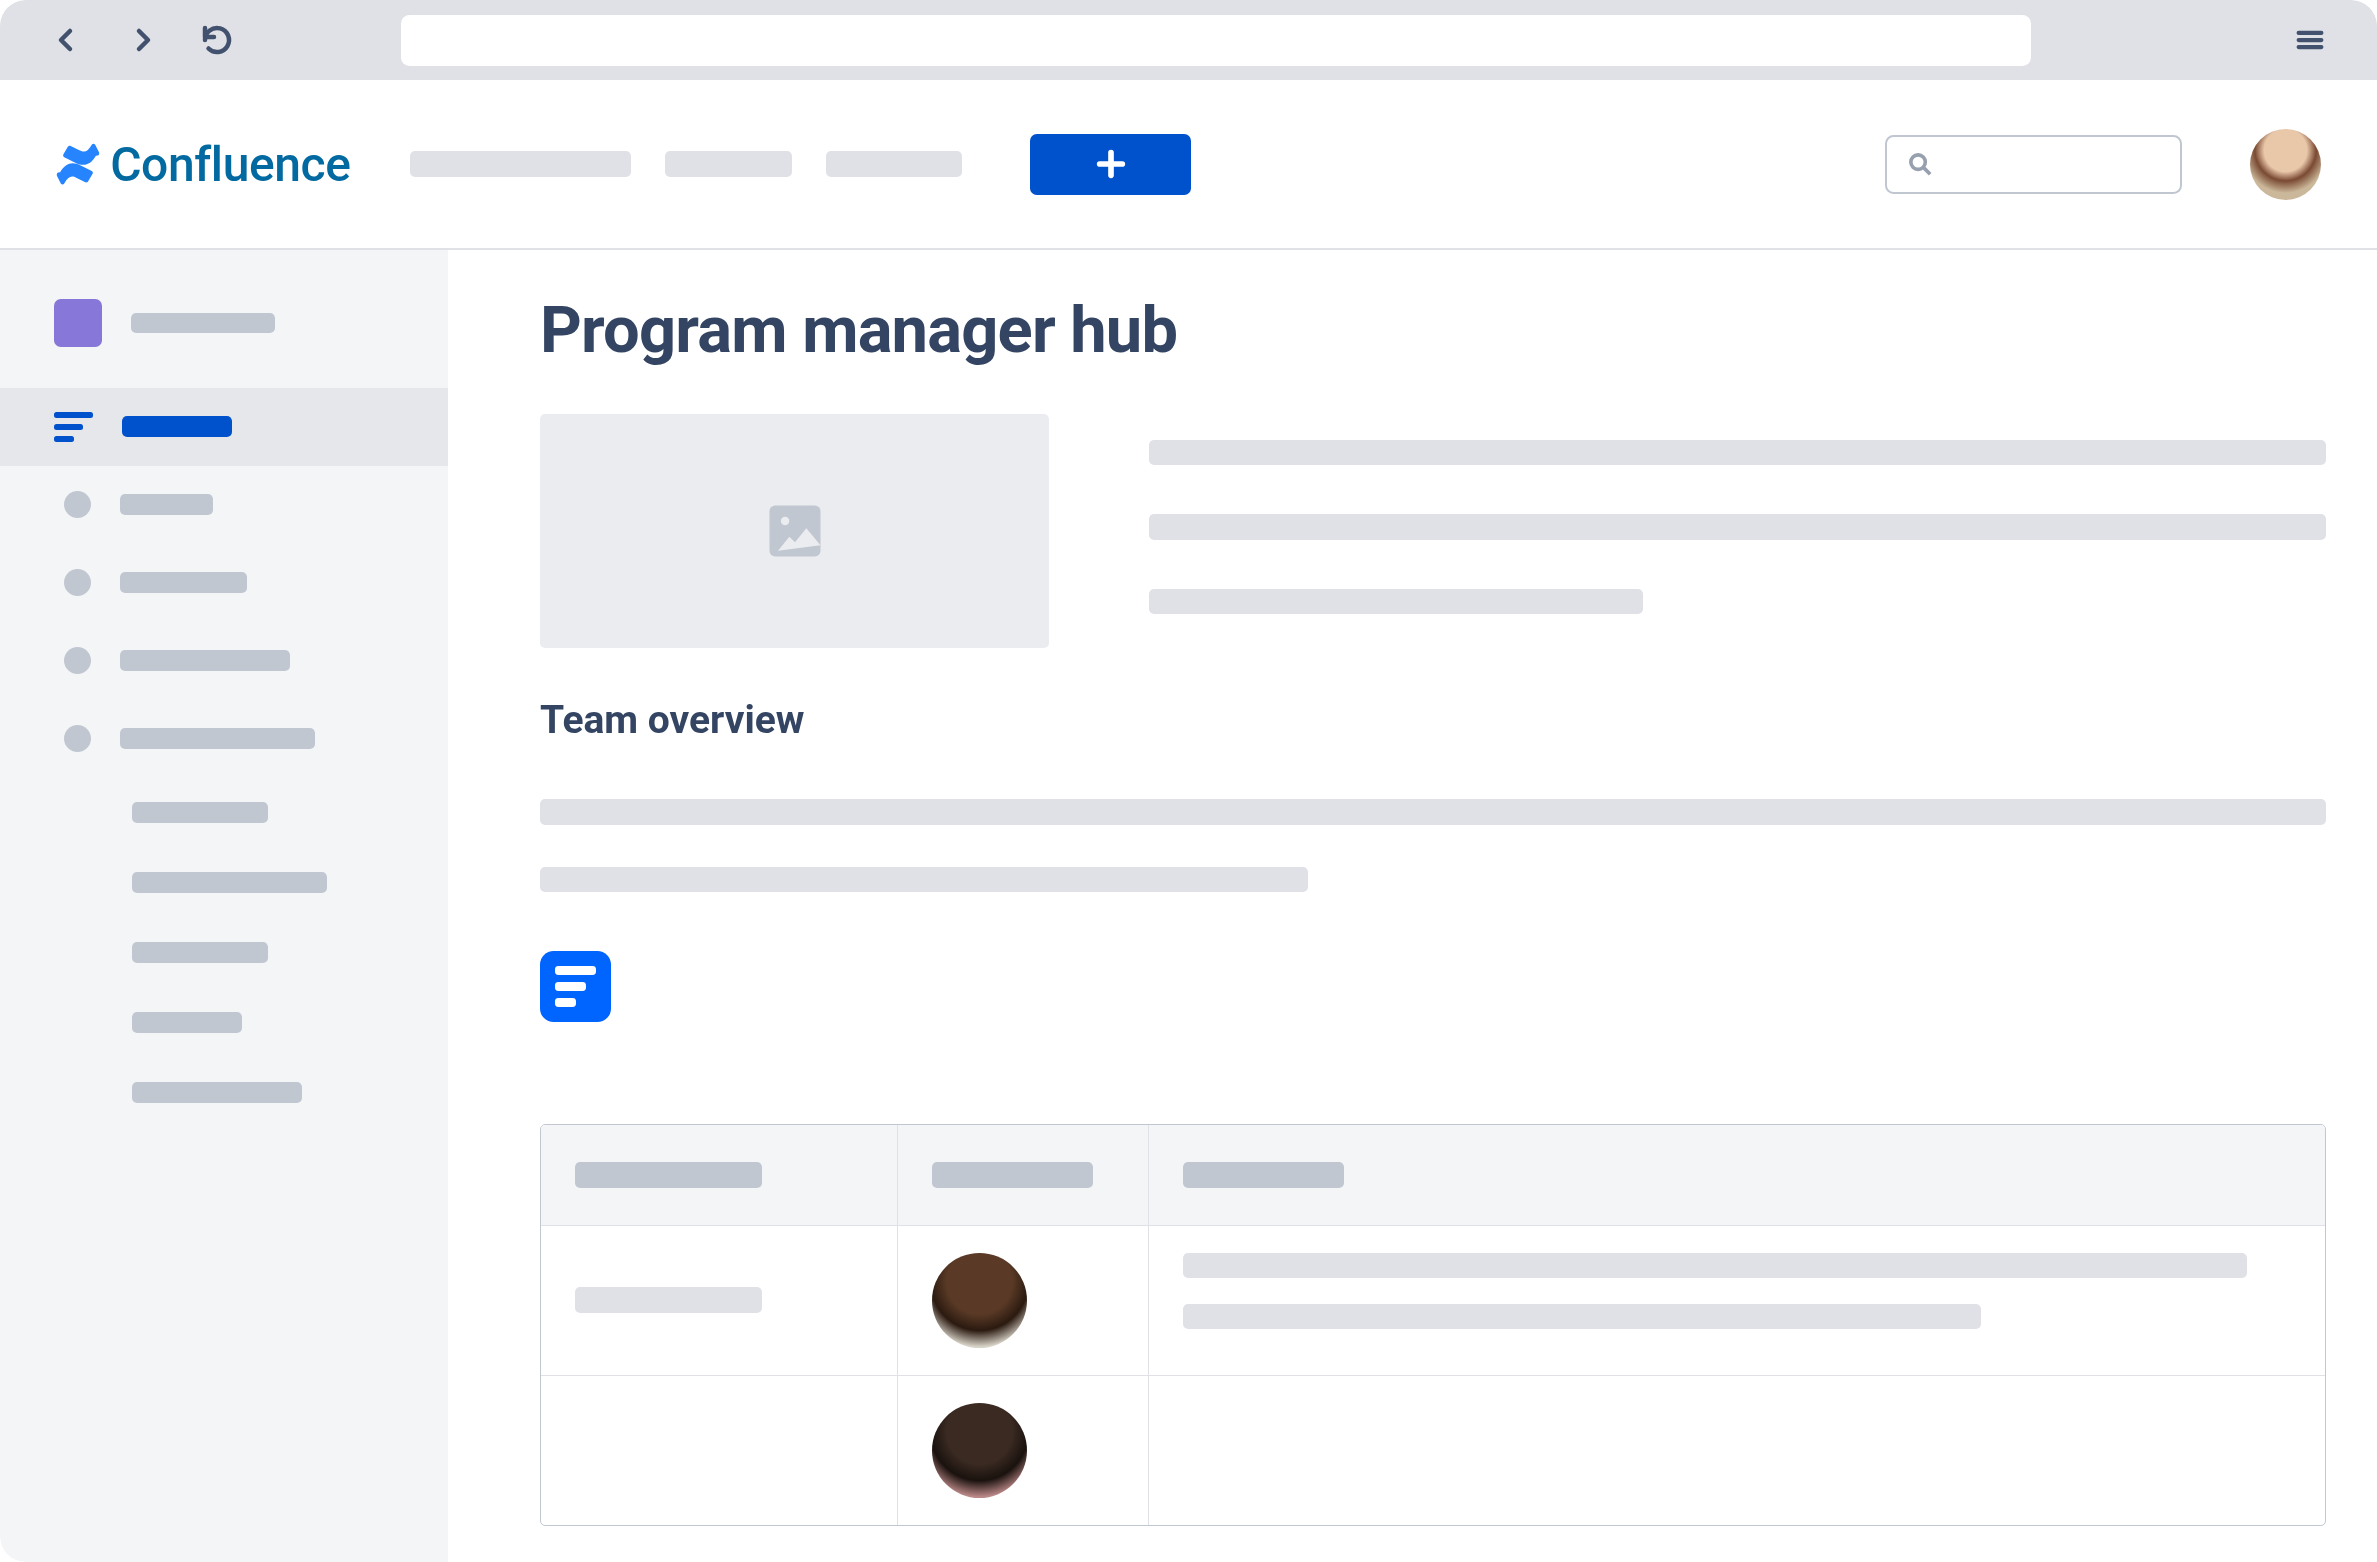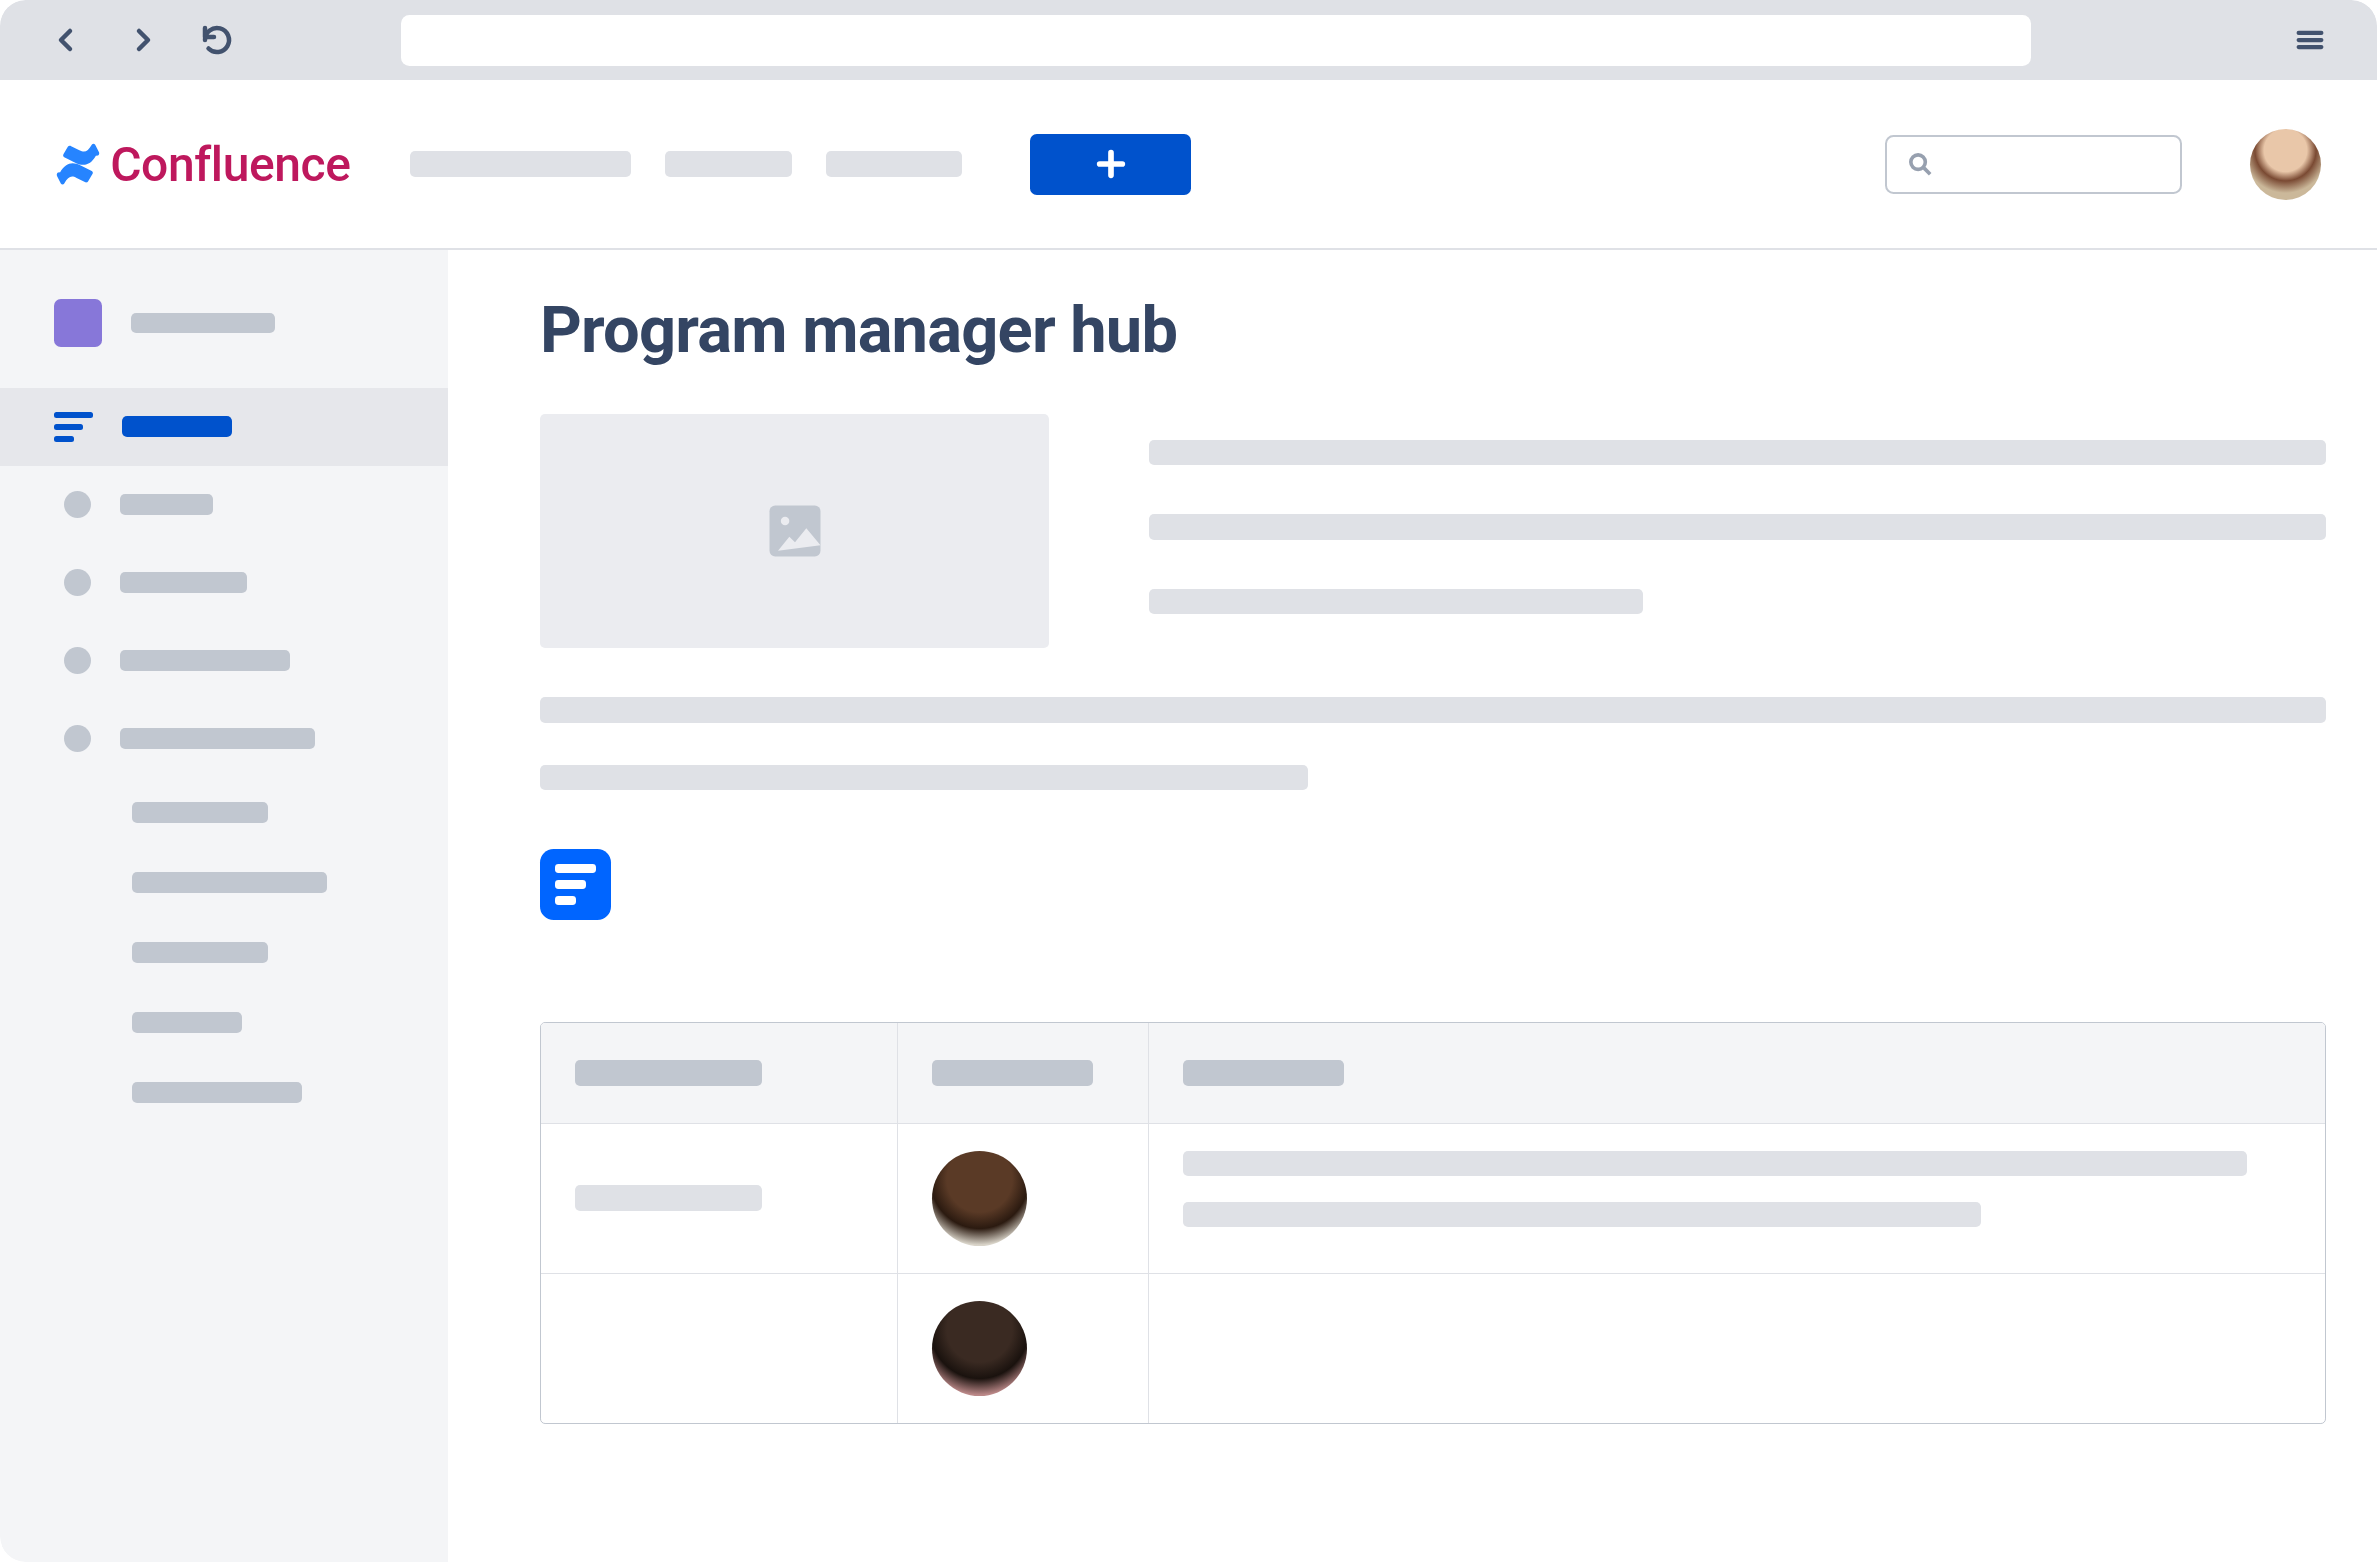--- a/index.html
+++ b/index.html
@@ -59,21 +59,21 @@
   .logo {
     display: flex;
     align-items: center;
     gap: 10.2px;
   }
   .logo-mark {
     width: 44px; height: 44px;
   }
   .logo-text {
     font-size: 48px;
-    color: #be185d;
+    color: #0369a1;
     font-weight: 500;
     letter-spacing: -0.4px;
   }
   .nav-skel {
     height: 25.5px;
     background: #DFE1E6;
     border-radius: 5.1px;
   }
   .nav-skel.a { width: 221px; margin-left: 25.5px; }
   .nav-skel.b { width: 127px; }
@@ -378,20 +378,21 @@
             <path d="M21 17l-5-6-4 5-2-2-4 5" fill="#EBECF0"></path>
           </svg>
         </div>
         <div class="hero-lines">
           <div class="skel-line" style="width:100%"></div>
           <div class="skel-line" style="width:100%"></div>
           <div class="skel-line" style="width:42%"></div>
         </div>
       </div>
 
+      <h2 class="section-title">Team overview</h2>
 
       <div class="overview-lines">
         <div class="skel-line" style="width:100%"></div>
         <div class="skel-line" style="width:43%"></div>
       </div>
 
       <div class="links-row">
         <div class="page-link">
           <div class="page-link-icon">
               <span></span>

